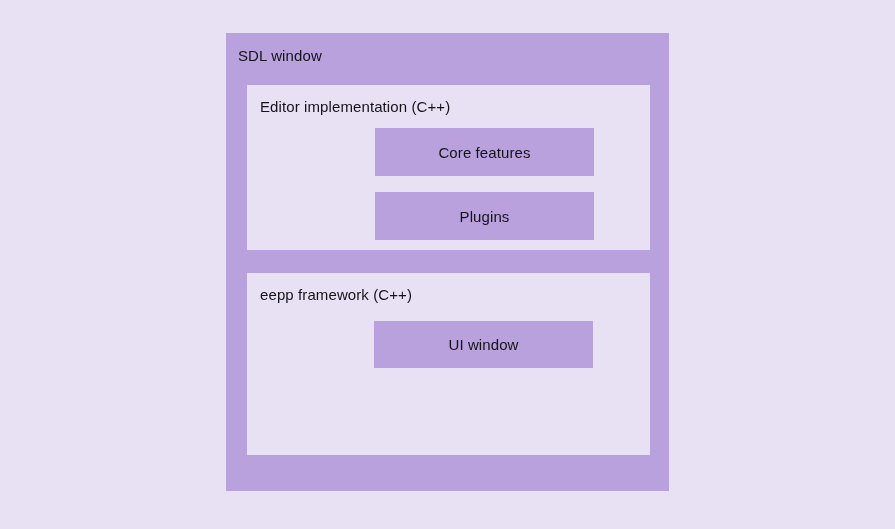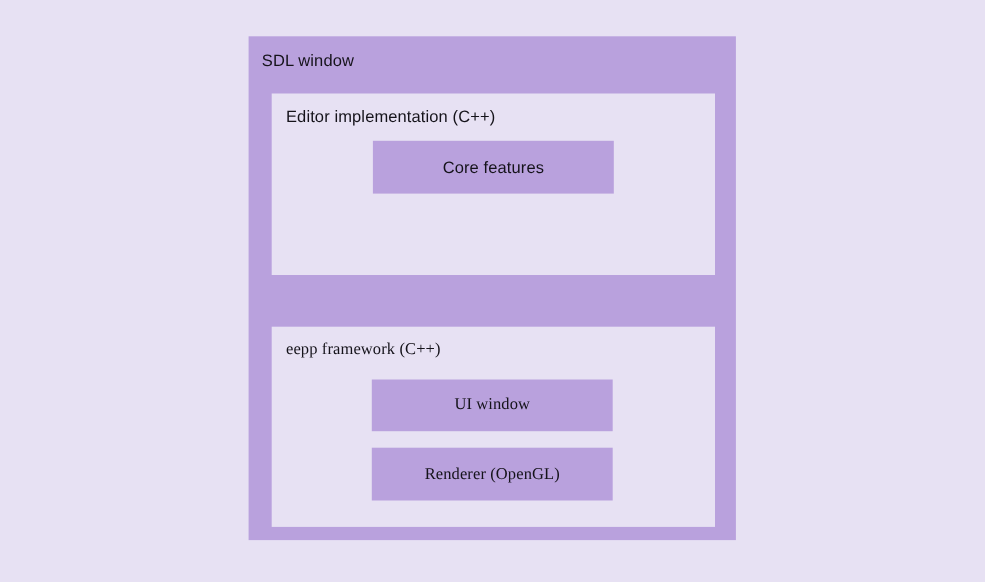--- a/index.html
+++ b/index.html
@@ -51,23 +51,22 @@
     background: #e7e1f3;
     box-sizing: border-box;
   }
 
   .panel-editor {
     top: 52px;
     height: 165px;
   }
 
   .panel-eepp {
-    top: 264px;
+    top: 240px;
     height: 182px;
-    font-family: Liberation Serif, serif;
   }
 
   .panel-label {
     position: absolute;
     left: 13px;
     top: 12px;
     font-size: 15px;
     line-height: 19px;
     color: #15131a;
     white-space: nowrap;
@@ -75,20 +74,21 @@
   }
 
   
   .leaf-box {
     position: absolute;
     background: #b9a1dd;
     box-sizing: border-box;
     display: flex;
     align-items: center;
     justify-content: center;
+    margin-left: 36px;
   }
 
   .leaf-label {
     font-size: 15px;
     line-height: 19px;
     color: #15131a;
     white-space: nowrap;
     letter-spacing: 0.1px;
     text-align: center;
   }
@@ -107,28 +107,28 @@
 
     <span class="container-label">SDL window</span>
 
     <div class="panel panel-editor">
       <span class="panel-label">Editor implementation (C++)</span>
 
       <div class="leaf-box leaf-core">
         <span class="leaf-label">Core features</span>
       </div>
 
+      <div class="leaf-box leaf-plugins">
+        <span class="leaf-label">Plugins</span>
+      </div>
     </div>
 
     <div class="panel panel-eepp">
       <span class="panel-label">eepp framework (C++)</span>
 
       <div class="leaf-box leaf-widgets">
         <span class="leaf-label">UI window</span>
       </div>
 
-      <div class="leaf-box leaf-renderer">
-        <span class="leaf-label">Renderer (OpenGL)</span>
-      </div>
     </div>
 
   </div>
 </div>
 
 </body></html>

